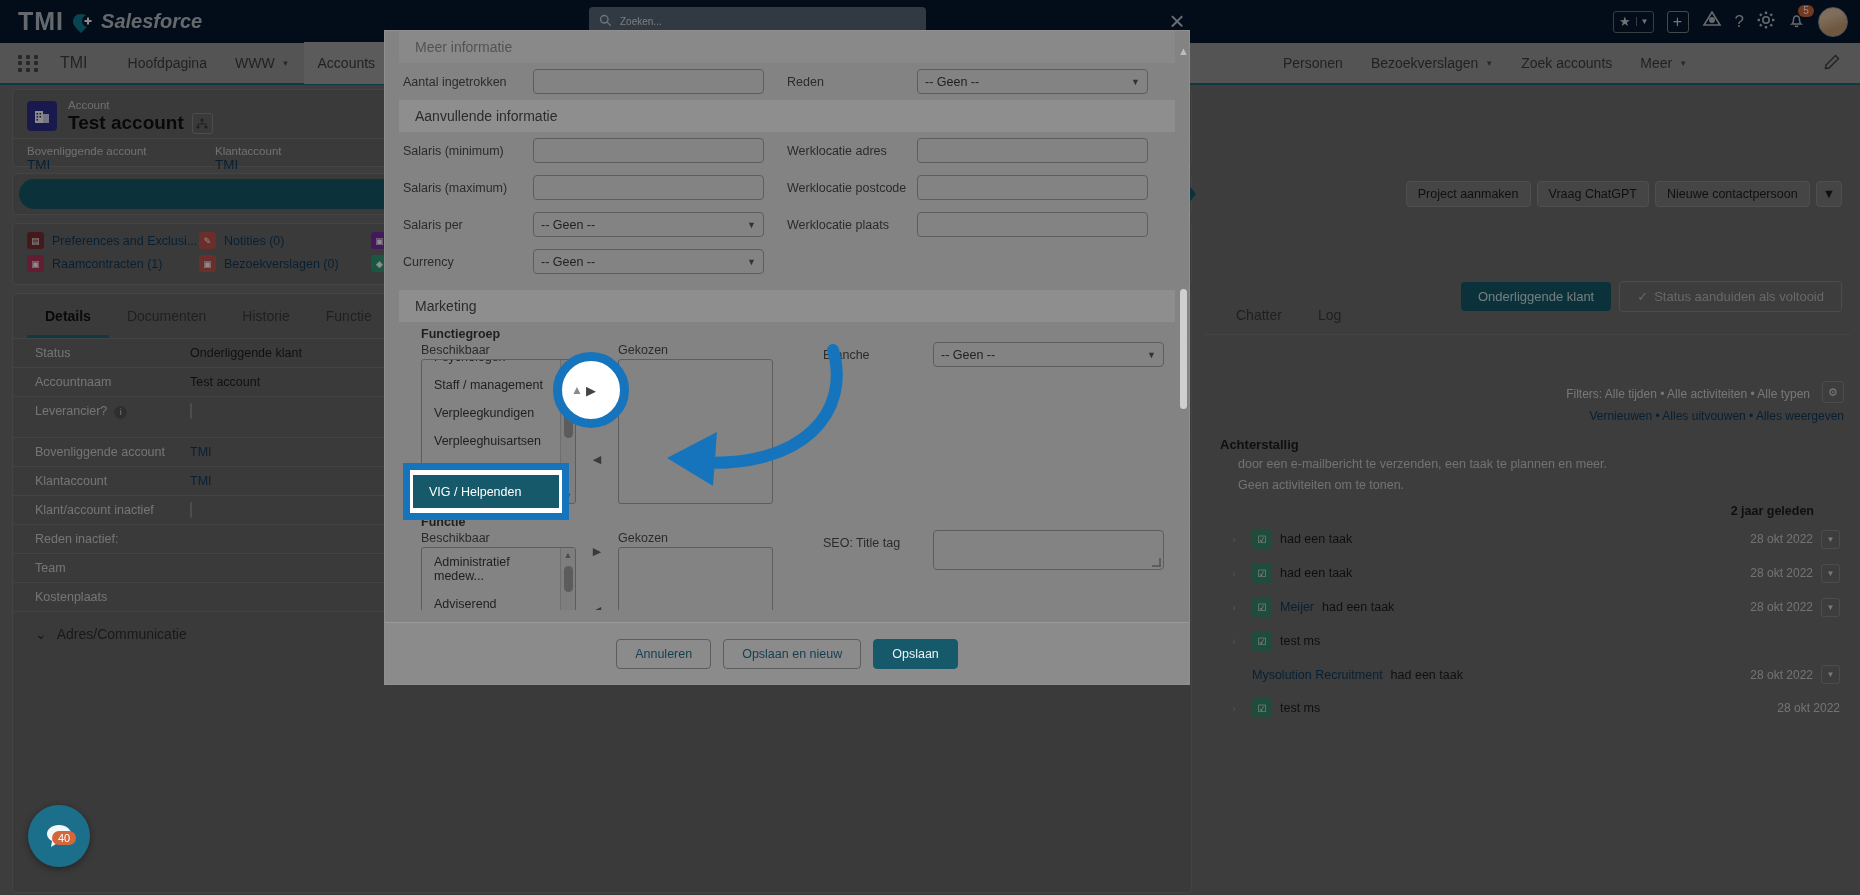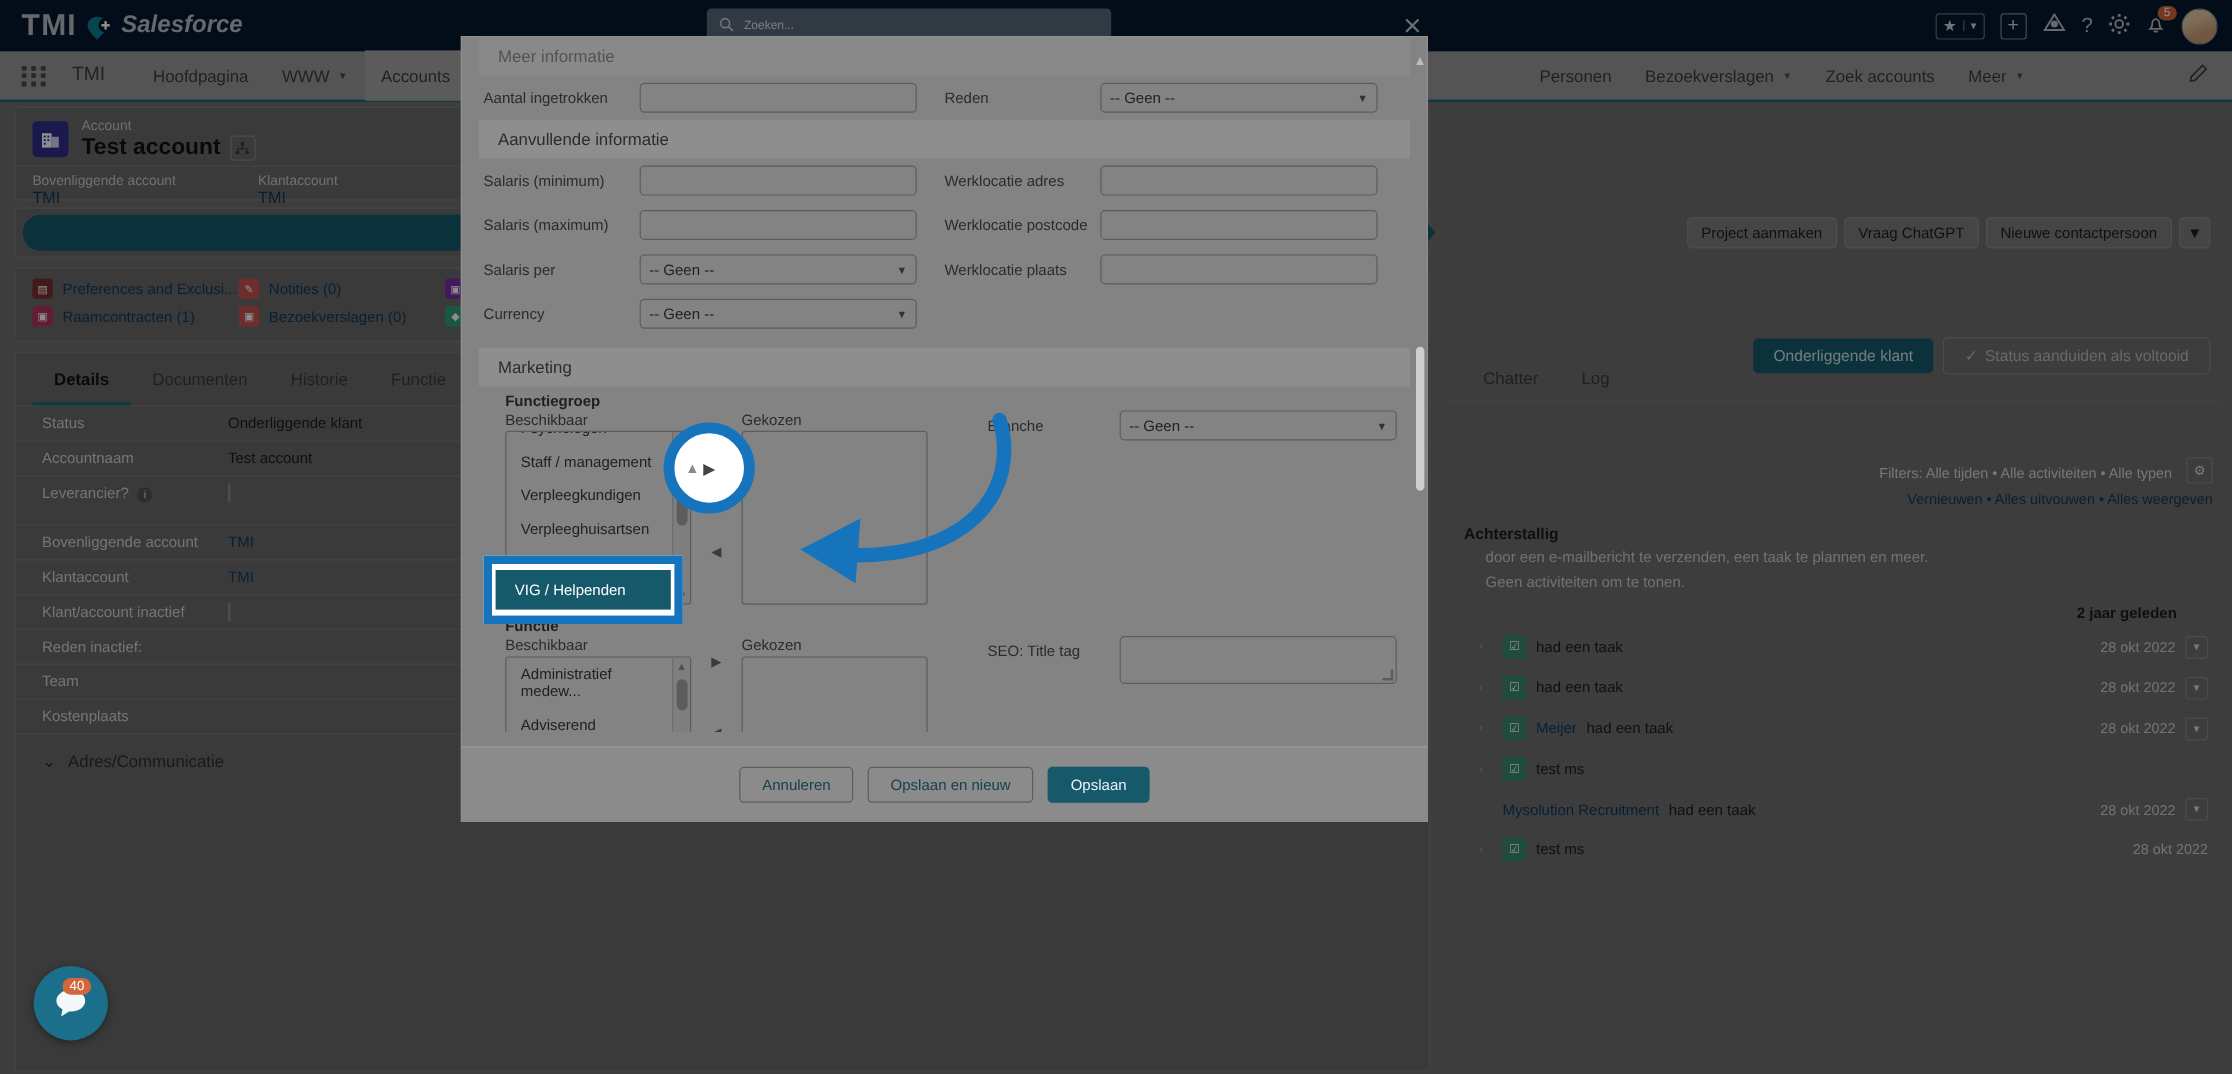--- a/index.html
+++ b/index.html
@@ -140,21 +140,21 @@
   .tldate { margin-left: auto; color: #d2d2d2; font-size: 12px; display: flex; align-items: center; gap: 8px; }
   .tldd { width: 19px; height: 19px; border: 1px solid #8b8b8b; border-radius: 3px; display: flex;
           align-items: center; justify-content: center; font-size: 8px; color: #ddd; }
 
   
   .chatbub {
     position: absolute; left: 28px; bottom: 28px; width: 62px; height: 62px; border-radius: 50%;
     background: #1c6f8a; display: flex; align-items: center; justify-content: center; z-index: 45;
     box-shadow: 0 2px 7px rgba(0,0,0,.4);
   }
-  .chatbadge { position: absolute; left: 52px; bottom: 66px; background: #d4663b; color: #fff;
+  .chatbadge { position: absolute; left: 52px; bottom: 50px; background: #d4663b; color: #fff;
     font-size: 11px; border-radius: 10px; padding: 1px 6px; z-index: 46; }
 
   
   .modal {
     position: absolute; left: 384px; top: 30px; width: 806px; height: 655px;
     background: #838383; z-index: 50; border: 1px solid #8f8f8f;
     display: flex; flex-direction: column;
   }
   .mbody { position: relative; flex: 1; overflow: hidden; padding: 0 18px; }
   .msecthead {

